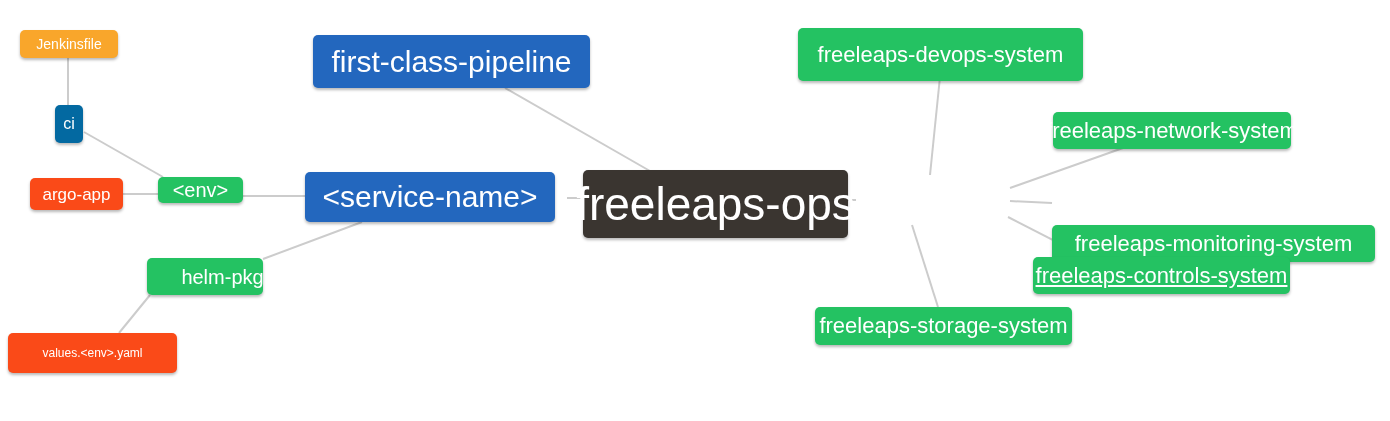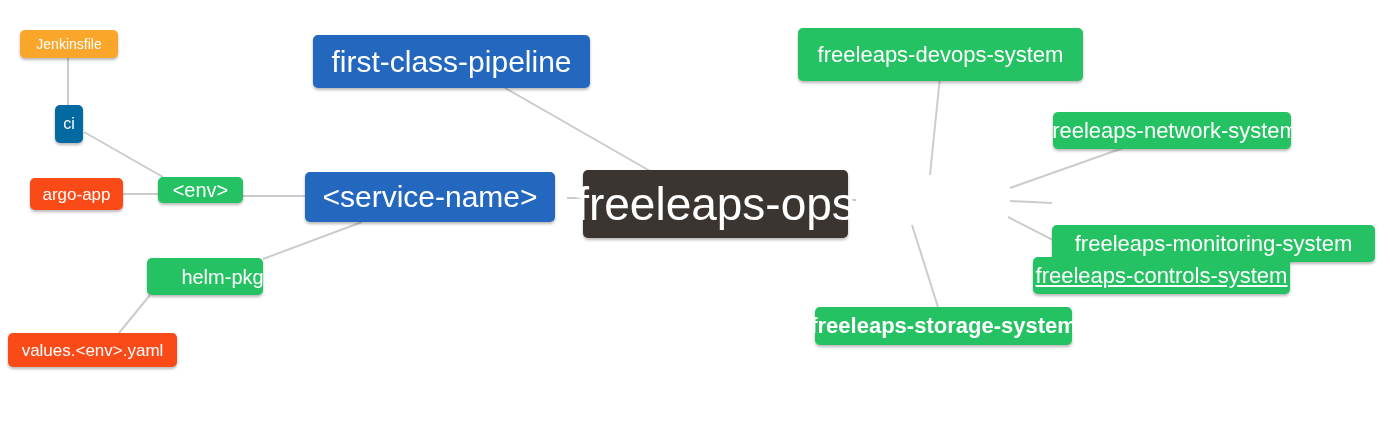--- a/index.html
+++ b/index.html
@@ -57,22 +57,22 @@
       <line x1="1010" y1="201" x2="1052" y2="203" stroke="#cccccc" stroke-width="2"></line>
       <line x1="1008" y1="217" x2="1088" y2="258" stroke="#cccccc" stroke-width="2"></line>
       <line x1="912" y1="225" x2="938" y2="307" stroke="#cccccc" stroke-width="2"></line>
     </svg>
 
 <div class="node" style="left: 20px; top: 30px; width: 98px; height: 28px; font-size: 14px; background: rgb(249, 166, 43); color: rgb(255, 255, 255);">Jenkinsfile</div>
     <div class="node" style="left: 55px; top: 105px; width: 28px; height: 38px; font-size: 16px; background: #0369a1; color: rgb(255, 255, 255);">ci</div>
     <div class="node" style="left: 30px; top: 178px; width: 93px; height: 32px; font-size: 17px; background: rgb(250, 74, 24); color: rgb(255, 255, 255);">argo-app</div>
     <div class="node" style="left: 158px; top: 177px; width: 85px; height: 26px; font-size: 20px; background: rgb(36, 194, 98); color: rgb(255, 255, 255);">&lt;env&gt;</div>
     <div class="node" style="left: 147px; top: 258px; width: 116px; height: 37px; font-size: 20px; background: rgb(36, 194, 98); color: rgb(255, 255, 255); padding-left: 35px;">helm-pkg</div>
-    <div class="node" style="left: 8px; top: 333px; width: 169px; height: 34px; font-size: 17px; background: rgb(250, 74, 24); color: rgb(255, 255, 255);">values.&lt;env&gt;.yaml</div>
+    <div class="node" style="left: 8px; top: 333px; width: 169px; height: 40px; font-size: 12px; background: rgb(250, 74, 24); color: rgb(255, 255, 255);">values.&lt;env&gt;.yaml</div>
     <div class="node" style="left: 305px; top: 172px; width: 250px; height: 50px; font-size: 30px; background: rgb(35, 103, 190); color: #ffffff;">&lt;service-name&gt;</div>
     <div class="node" style="left: 313px; top: 35px; width: 277px; height: 53px; font-size: 30px; background: rgb(35, 103, 190); color: rgb(255, 255, 255);">first-class-pipeline</div>
     <div class="node" style="left: 583px; top: 170px; width: 265px; height: 68px; font-size: 46px; background: rgb(58, 53, 48); color: rgb(255, 255, 255);">freeleaps-ops</div>
     <div class="node" style="left: 798px; top: 28px; width: 285px; height: 53px; font-size: 22px; background: rgb(36, 194, 98); color: rgb(255, 255, 255);">freeleaps-devops-system</div>
     <div class="node" style="left: 1053px; top: 112px; width: 238px; height: 37px; font-size: 22px; background: rgb(36, 194, 98); color: rgb(255, 255, 255);">freeleaps-network-system</div>
     <div class="node" style="left: 1052px; top: 185px; width: 323px; height: 37px; font-size: 22px; background: rgb(36, 194, 98); color: rgb(255, 255, 255); margin-top: 40px;">freeleaps-monitoring-system</div>
     <div class="node" style="left: 1033px; top: 257px; width: 257px; height: 37px; font-size: 22px; background: rgb(36, 194, 98); color: rgb(255, 255, 255); text-decoration: underline;">freeleaps-controls-system</div>
-    <div class="node" style="left: 815px; top: 307px; width: 257px; height: 38px; font-size: 22px; background: rgb(36, 194, 98); color: rgb(255, 255, 255); font-weight: bold;">freeleaps-storage-system</div>
+    <div class="node" style="left: 815px; top: 307px; width: 257px; height: 38px; font-size: 22px; background: rgb(36, 194, 98); color: rgb(255, 255, 255);">freeleaps-storage-system</div>
   </div>
 
 </body></html>

